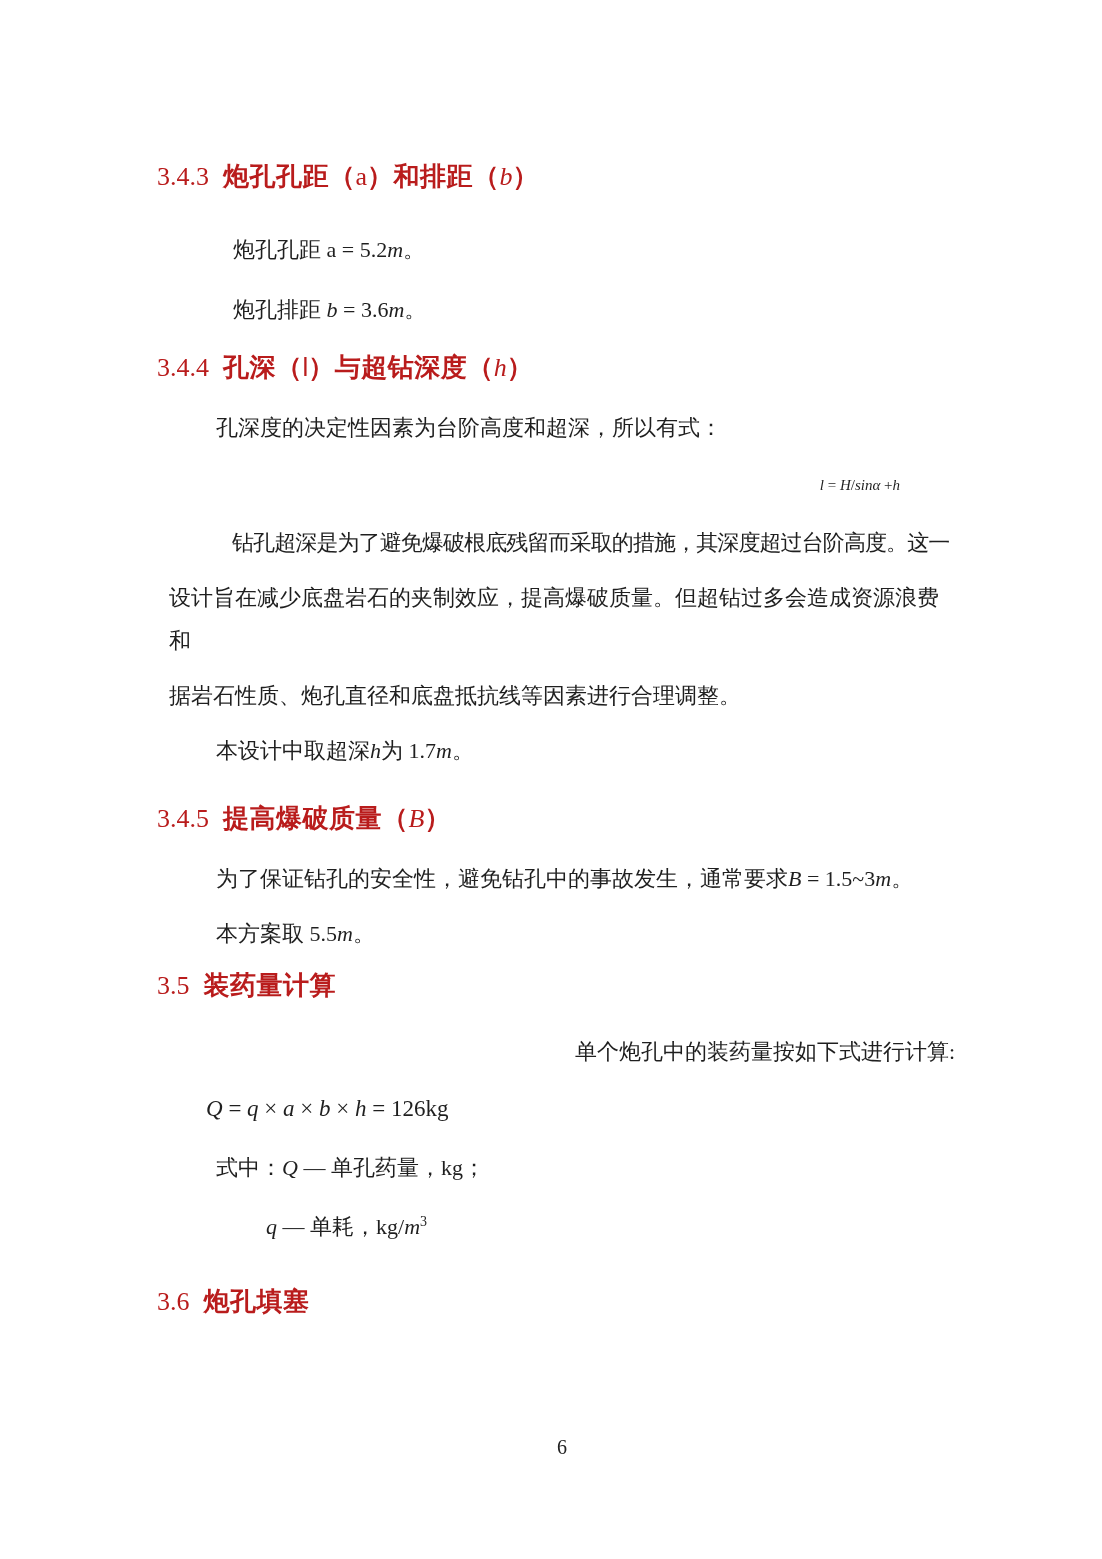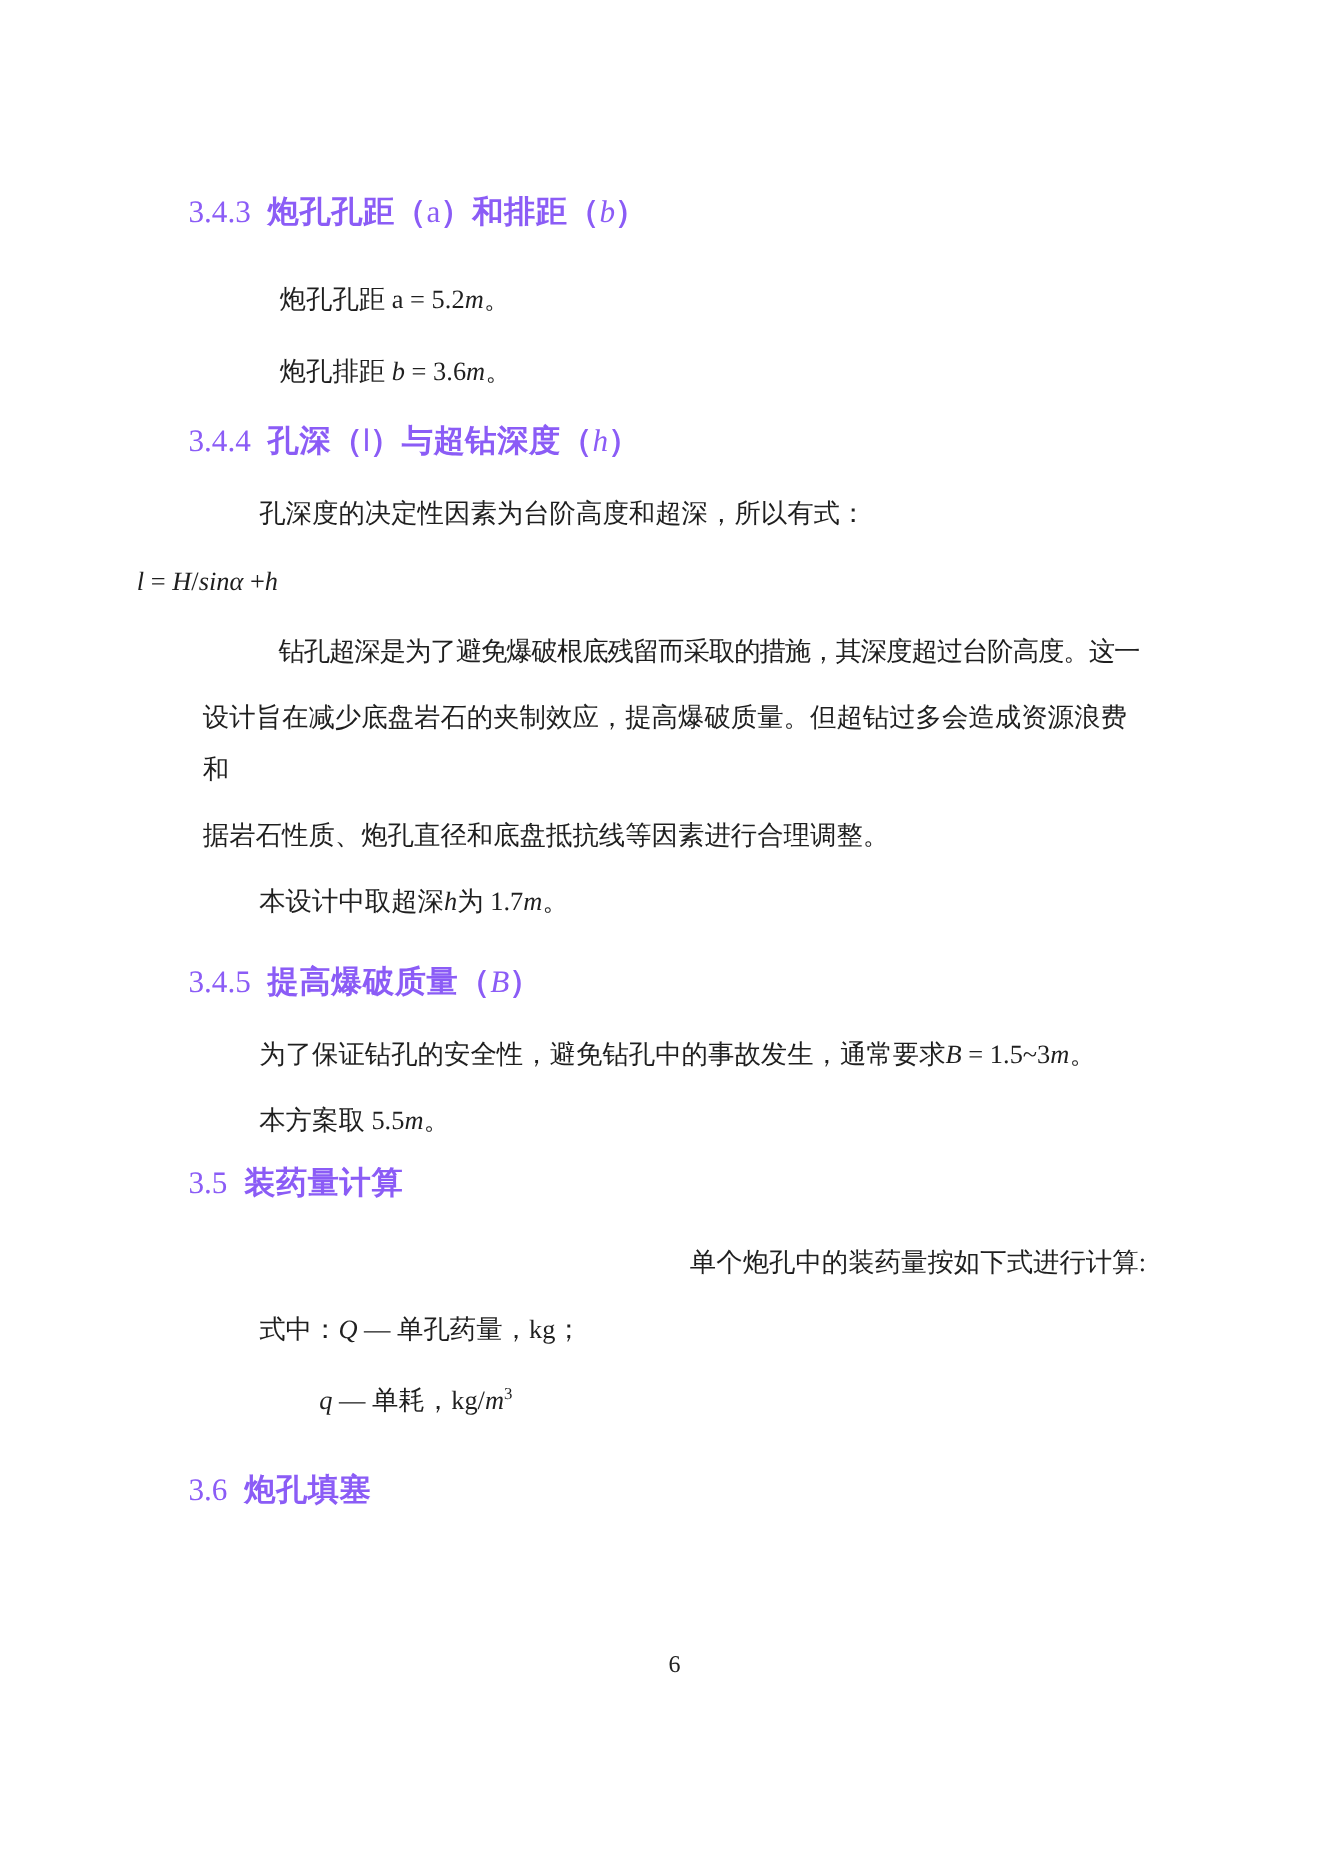--- a/index.html
+++ b/index.html
@@ -4,36 +4,36 @@
 <style>
   html,body{margin:0;padding:0;background:#e8e8e8;}
   .page{
     position:relative;width:1102px;height:1559px;background:#ffffff;
     overflow:hidden;margin:0 auto;
     font-family:"Liberation Serif",serif;color:#1f1f1f;
   }
   .content{position:absolute;left:157px;top:0;width:810px;}
   
   .hd{margin:0;font-family:"Liberation Sans",sans-serif;font-weight:700;
-      font-size:26px;line-height:32px;letter-spacing:.5px;color:#8b5cf6;}
+      font-size:26px;line-height:32px;letter-spacing:.5px;color:#b91c1c;}
   .hd .num{font-family:"Liberation Serif",serif;font-weight:400;letter-spacing:0;margin-right:14px;}
   .hd .rvar{font-family:"Liberation Serif",serif;font-weight:400;letter-spacing:0;}
   .hd .ivar{font-family:"Liberation Serif",serif;font-weight:400;font-style:italic;letter-spacing:0;}
   .hd .svar{font-family:"Liberation Sans",sans-serif;font-weight:400;letter-spacing:0;}
   
   .bl{margin:12px;font-size:22px;line-height:43px;}
   .it{font-style:italic;}
   sup{font-size:14px;line-height:0;}
   
   .h343{margin-top:160px;}
   .la{margin-top:33px;line-height:48px;text-indent:64px;}
   .lb{line-height:48px;text-indent:64px;}
   .h344{margin-top:17px;}
   .intro344{margin-top:22px;text-indent:47px;}
-  .form344{line-height:48px;text-align:left;font-size:22px;position:relative;left:-55px;}
+  .form344{line-height:48px;text-align:right;font-size:15px;position:relative;left:-55px;}
   .pfirst{text-indent:63px;letter-spacing:-0.9px;}
   .note344{text-indent:47px;}
   .h345{margin-top:30px;}
   .l345a{margin-top:22px;text-indent:47px;}
   .l345b{text-indent:47px;}
   .h35{margin-top:14px;}
   .intro35{margin-top:28px;text-indent:47px;text-align:right;}
   .formQ{line-height:48px;text-indent:37px;font-size:23px;}
   .wh1{line-height:46px;text-indent:47px;}
   .wh2{line-height:48px;text-indent:97px;}
@@ -71,20 +71,21 @@
     <h2 class="hd h345"><span class="num">3.4.5</span><span>提高爆破质量（</span><span class="ivar">B</span><span>）</span></h2>
 
     <p class="bl l345a"><span>为了保证钻孔的安全性，避免钻孔中的事故发生，通常要求</span><span class="it">B</span><span> = 1.5~3</span><span class="it">m</span><span>。</span></p>
 
     <p class="bl l345b"><span>本方案取 5.5</span><span class="it">m</span><span>。</span></p>
 
     <h2 class="hd h35"><span class="num">3.5</span><span>装药量计算</span></h2>
 
     <p class="bl intro35">单个炮孔中的装药量按如下式进行计算:</p>
 
+    <p class="bl formQ"><span class="it">Q</span><span> = </span><span class="it">q</span><span> × </span><span class="it">a</span><span> × </span><span class="it">b</span><span> × </span><span class="it">h</span><span> = 126</span><span>kg</span></p>
 
     <p class="bl wh1"><span>式中：</span><span class="it">Q</span><span> — 单孔药量，kg；</span></p>
 
     <p class="bl wh2"><span class="it">q</span><span> — 单耗，kg/</span><span class="it">m</span><sup>3</sup></p>
 
     <h2 class="hd h36"><span class="num">3.6</span><span>炮孔填塞</span></h2>
 
 
     <div class="pageno">6</div>
 

